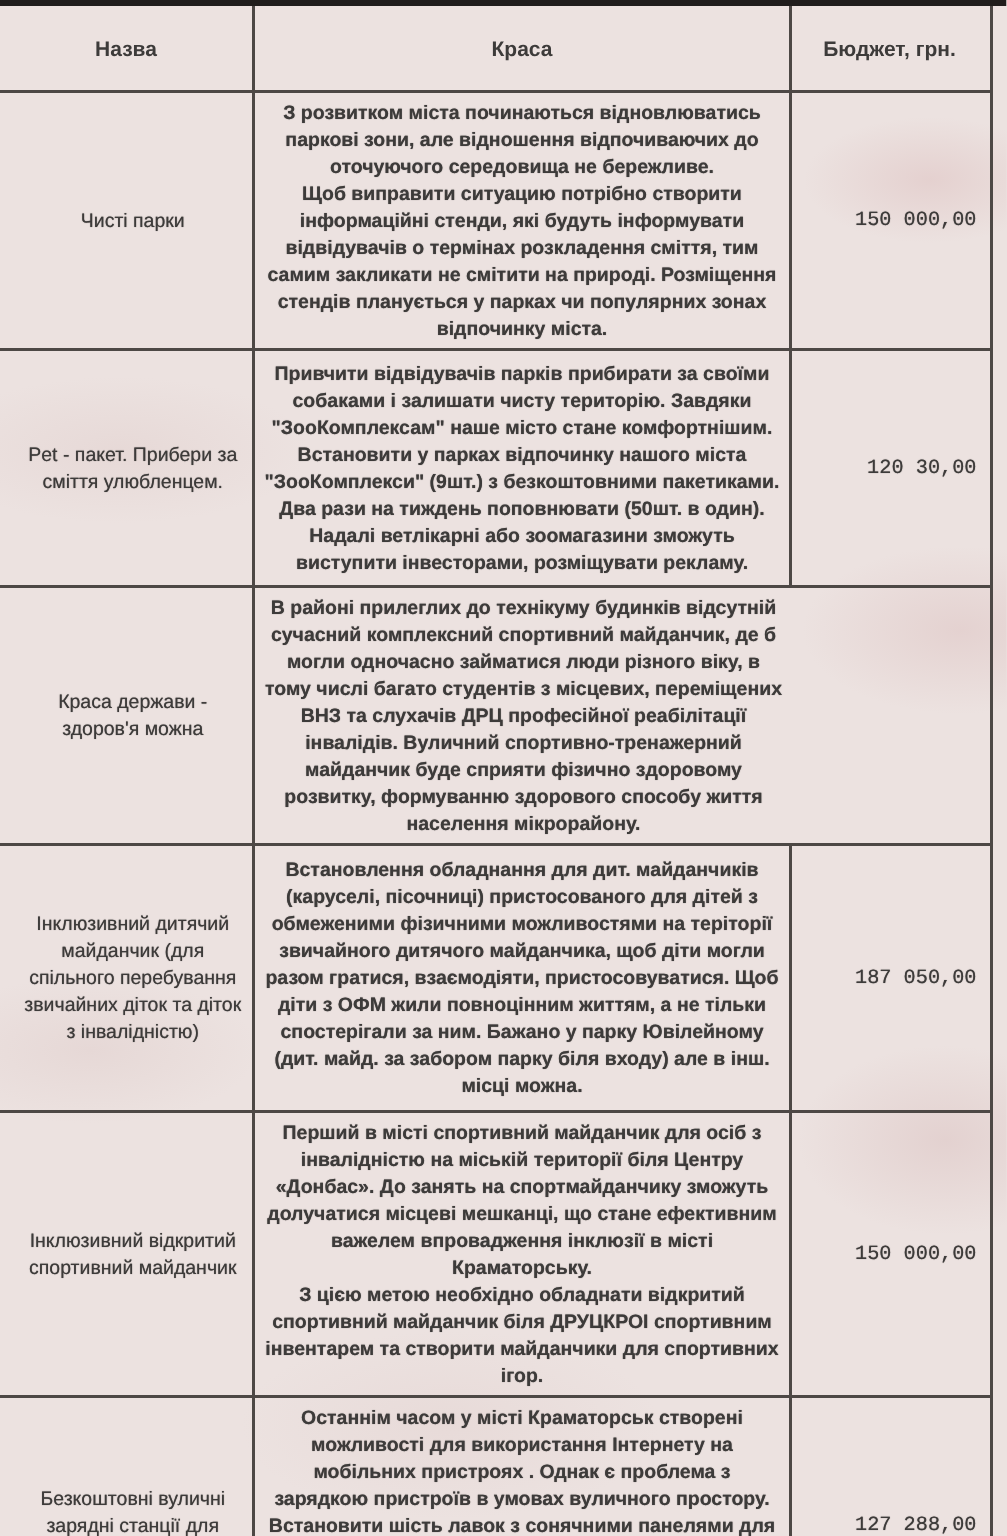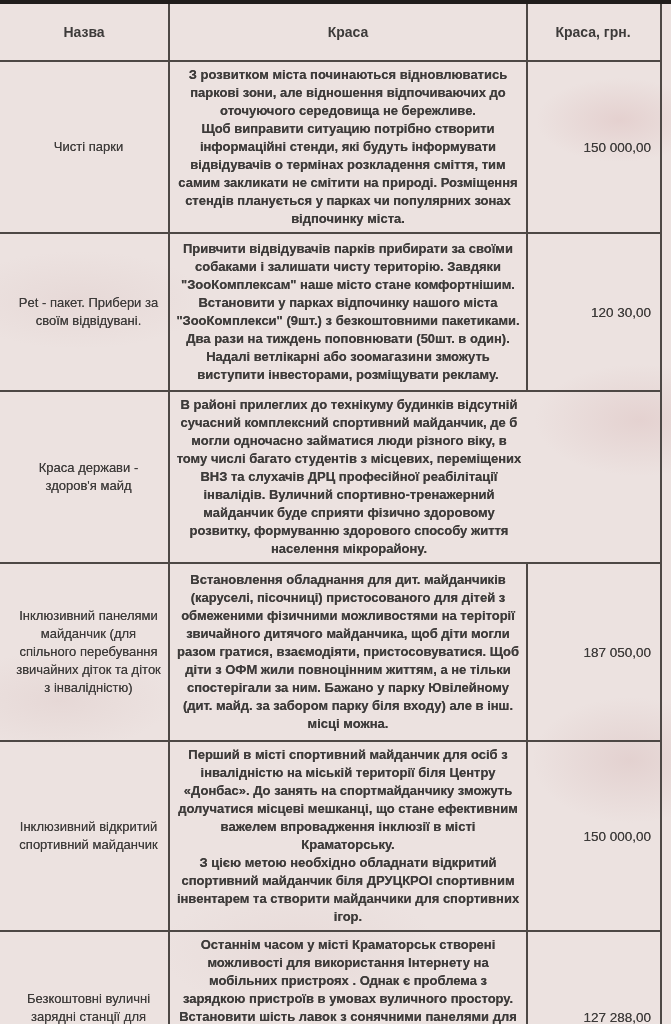--- a/index.html
+++ b/index.html
@@ -65,64 +65,65 @@
     white-space: pre-line;
     text-shadow: 0 0 0.6px rgba(70,66,64,0.85);
     font-weight: bold;
   }
   .cell-budget {
     font-size: 13.5px;
     justify-content: flex-end;
     text-align: center;
     padding-right: 7px;
     text-shadow: 0 0 0.6px rgba(70,66,64,0.85);
+    font-family: Liberation Mono, monospace;
   }
   
   .data-row:nth-of-type(2) { min-height: 161px; }
   .data-row:nth-of-type(3) { min-height: 158px; }
   .data-row:nth-of-type(4) { min-height: 159px; }
   .data-row:nth-of-type(5) { min-height: 178px; }
   .data-row:nth-of-type(6) { min-height: 178px; }
   .data-row:nth-of-type(7) { min-height: 172px; }
 </style>
 </head>
 <body>
 
 <div class="scan-top-edge"></div>
 
 <div class="doc-table">
 
   <div class="row header-row">
     <div class="cell">Назва</div>
     <div class="cell">Краса</div>
-    <div class="cell">Краса, грн.</div>
+    <div class="cell">Бюджет, грн.</div>
   </div>
 
   <div class="row data-row">
     <div class="cell cell-name">Чисті парки</div>
     <div class="cell cell-desc">З розвитком міста починаються відновлюватись паркові зони, але відношення відпочиваючих до оточуючого середовища не бережливе.
 Щоб виправити ситуацию потрібно створити інформаційні стенди, які будуть інформувати відвідувачів о термінах розкладення сміття, тим самим закликати не смітити на природі. Розміщення стендів планується у парках чи популярних зонах відпочинку міста.</div>
     <div class="cell cell-budget">150 000,00</div>
   </div>
 
   <div class="row data-row">
-    <div class="cell cell-name">Pet - пакет. Прибери за своїм відвідувані.</div>
+    <div class="cell cell-name">Pet - пакет. Прибери за сміття улюбленцем.</div>
     <div class="cell cell-desc">Привчити відвідувачів парків прибирати за своїми собаками і залишати чисту територію. Завдяки "ЗооКомплексам" наше місто стане комфортнішим.
 Встановити у парках відпочинку нашого міста "ЗооКомплекси" (9шт.) з безкоштовними пакетиками. Два рази на тиждень поповнювати (50шт. в один).
 Надалі ветлікарні або зоомагазини зможуть виступити інвесторами, розміщувати рекламу.</div>
     <div class="cell cell-budget">120 30,00</div>
   </div>
 
   <div class="row data-row">
-    <div class="cell cell-name">Краса держави - здоров'я майд</div>
+    <div class="cell cell-name">Краса держави - здоров'я можна</div>
     <div class="cell cell-desc">В районі прилеглих до технікуму будинків відсутній сучасний комплексний спортивний майданчик, де б могли одночасно займатися люди різного віку, в тому числі багато студентів з місцевих, переміщених ВНЗ та слухачів ДРЦ професійної реабілітації інвалідів. Вуличний спортивно-тренажерний майданчик буде сприяти фізично здоровому розвитку, формуванню здорового способу життя населення мікрорайону.</div>
   </div>
 
   <div class="row data-row">
-    <div class="cell cell-name">Інклюзивний панелями майданчик (для спільного перебування звичайних діток та діток з інвалідністю)</div>
+    <div class="cell cell-name">Інклюзивний дитячий майданчик (для спільного перебування звичайних діток та діток з інвалідністю)</div>
     <div class="cell cell-desc">Встановлення обладнання для дит. майданчиків (каруселі, пісочниці) пристосованого для дітей з обмеженими фізичними можливостями на теріторії звичайного дитячого майданчика, щоб діти могли разом гратися, взаємодіяти, пристосовуватися. Щоб діти з ОФМ жили повноцінним життям, а не тільки спостерігали за ним. Бажано у парку Ювілейному (дит. майд. за забором парку біля входу) але в інш. місці можна.</div>
     <div class="cell cell-budget">187 050,00</div>
   </div>
 
   <div class="row data-row">
     <div class="cell cell-name">Інклюзивний відкритий спортивний майданчик</div>
     <div class="cell cell-desc">Перший в місті спортивний майданчик для осіб з інвалідністю на міській території біля Центру «Донбас». До занять на спортмайданчику зможуть долучатися місцеві мешканці, що стане ефективним важелем впровадження інклюзії в місті Краматорську.
 З цією метою необхідно обладнати відкритий спортивний майданчик біля ДРУЦКРОІ спортивним інвентарем та створити майданчики для спортивних ігор.</div>
     <div class="cell cell-budget">150 000,00</div>
   </div>

